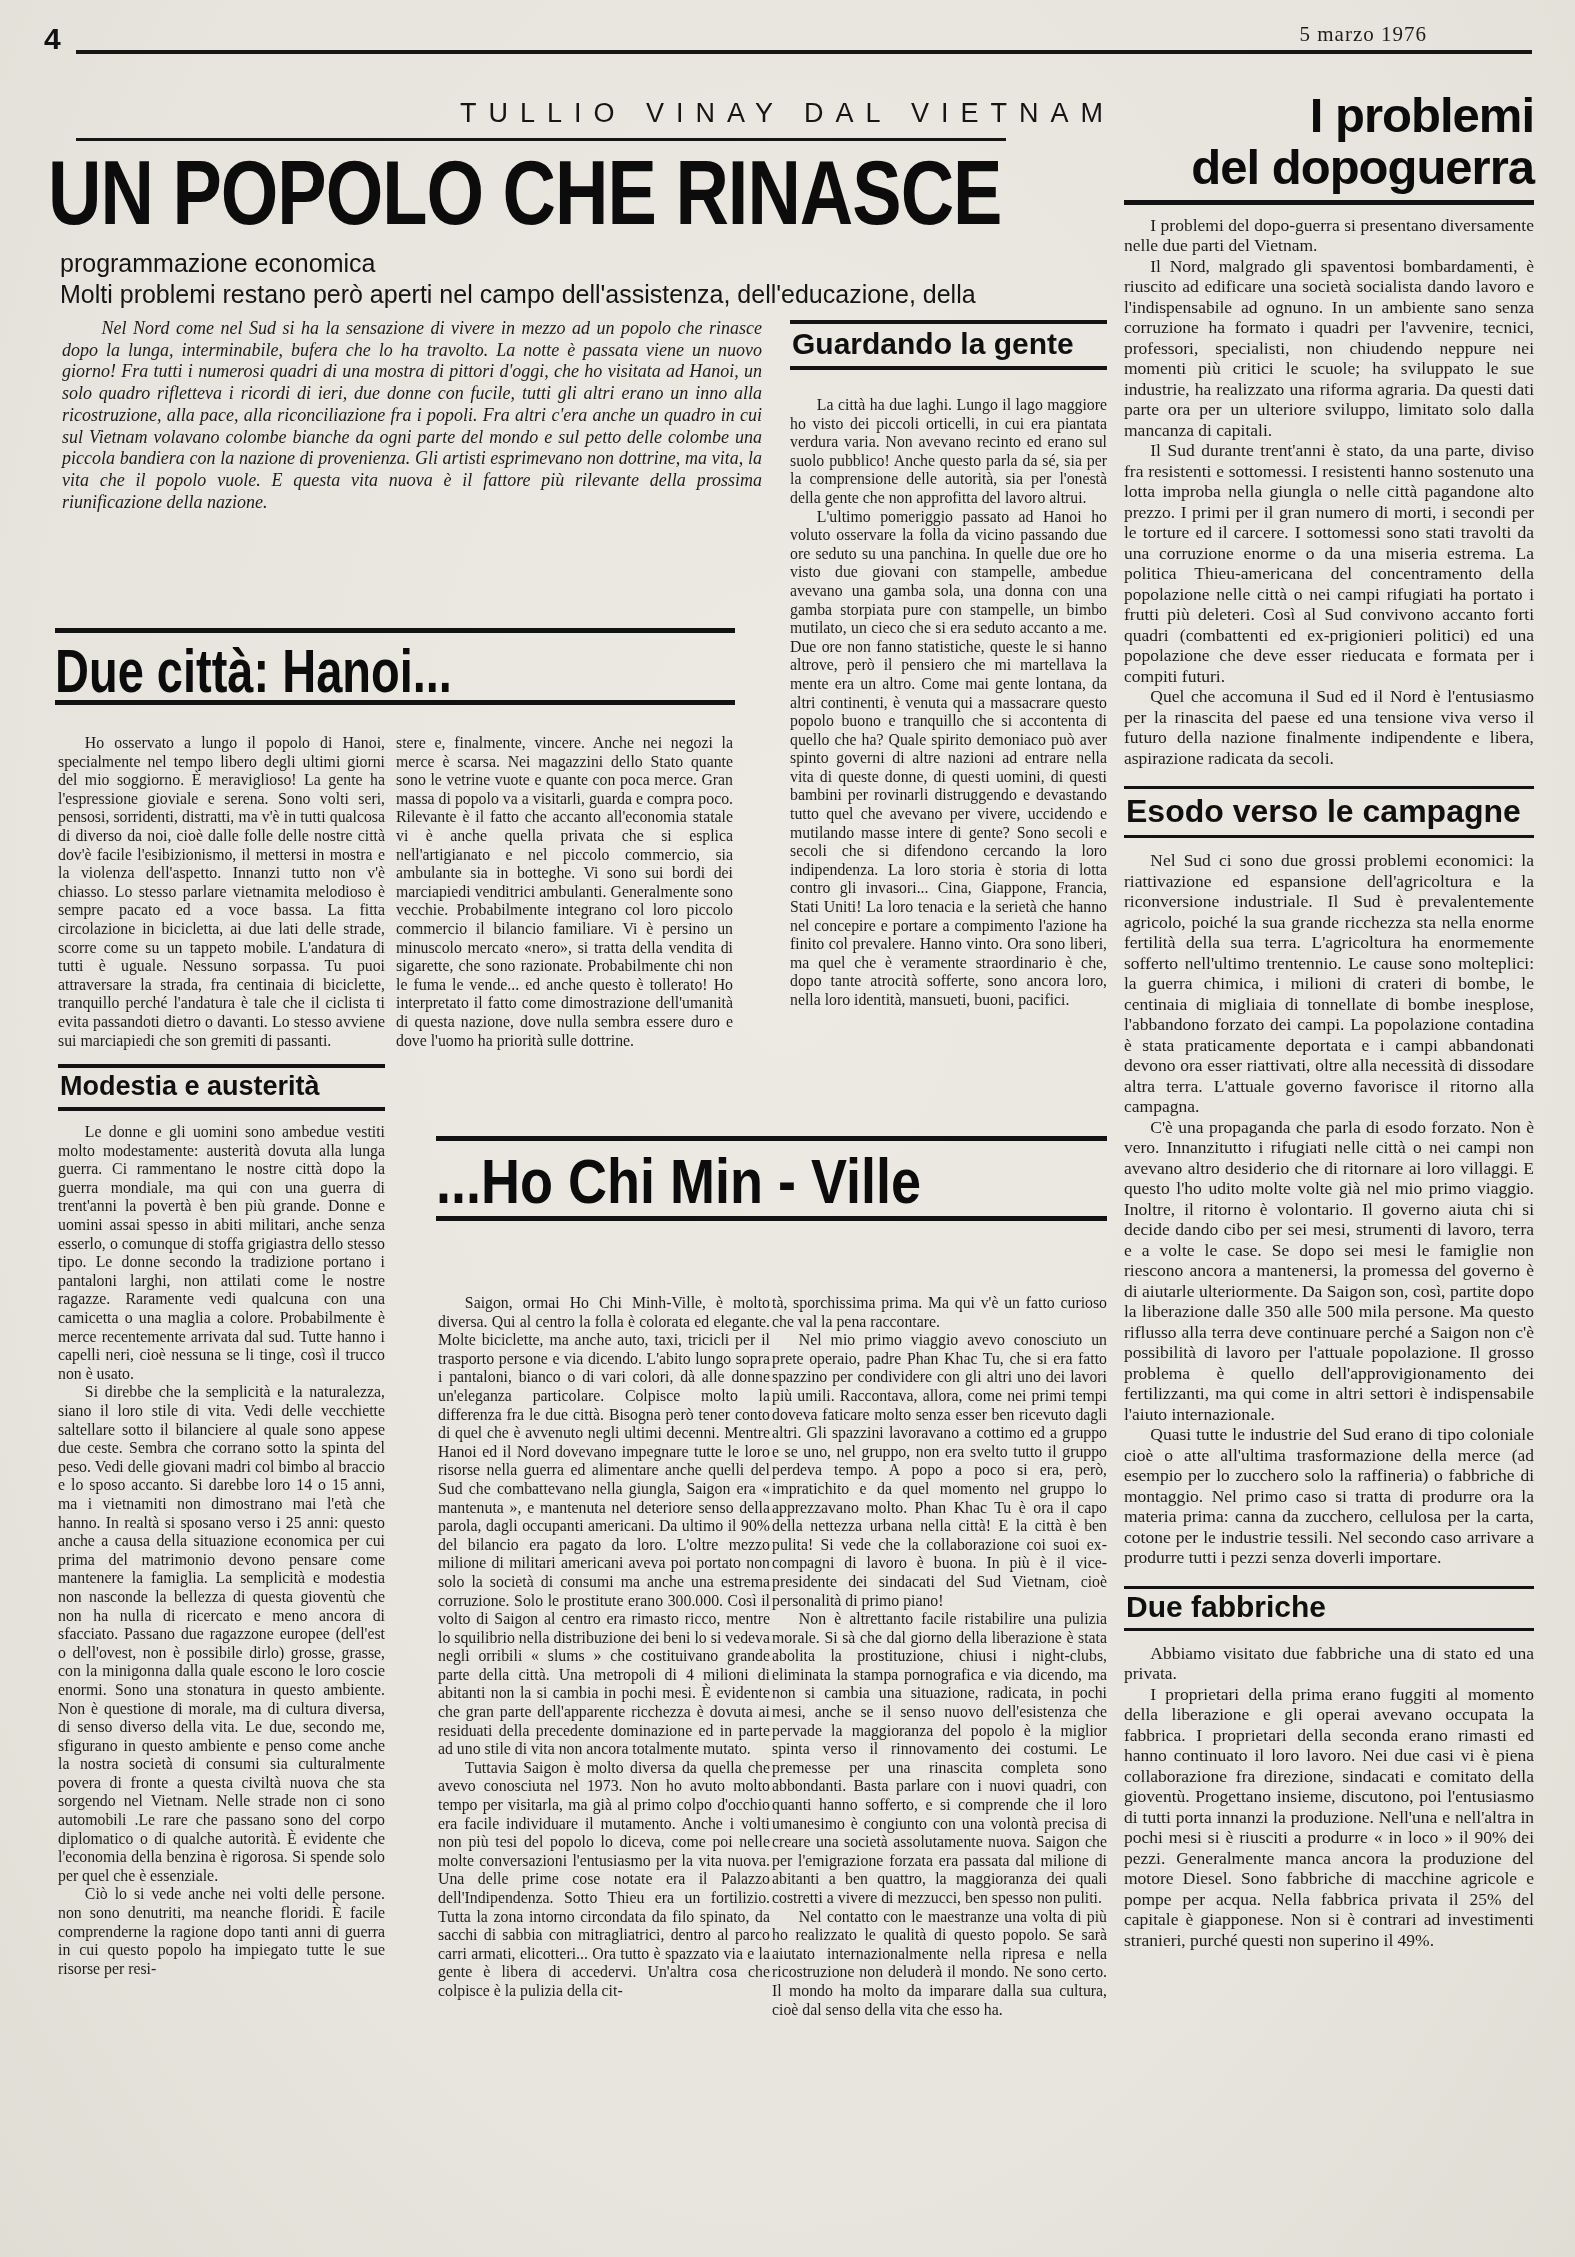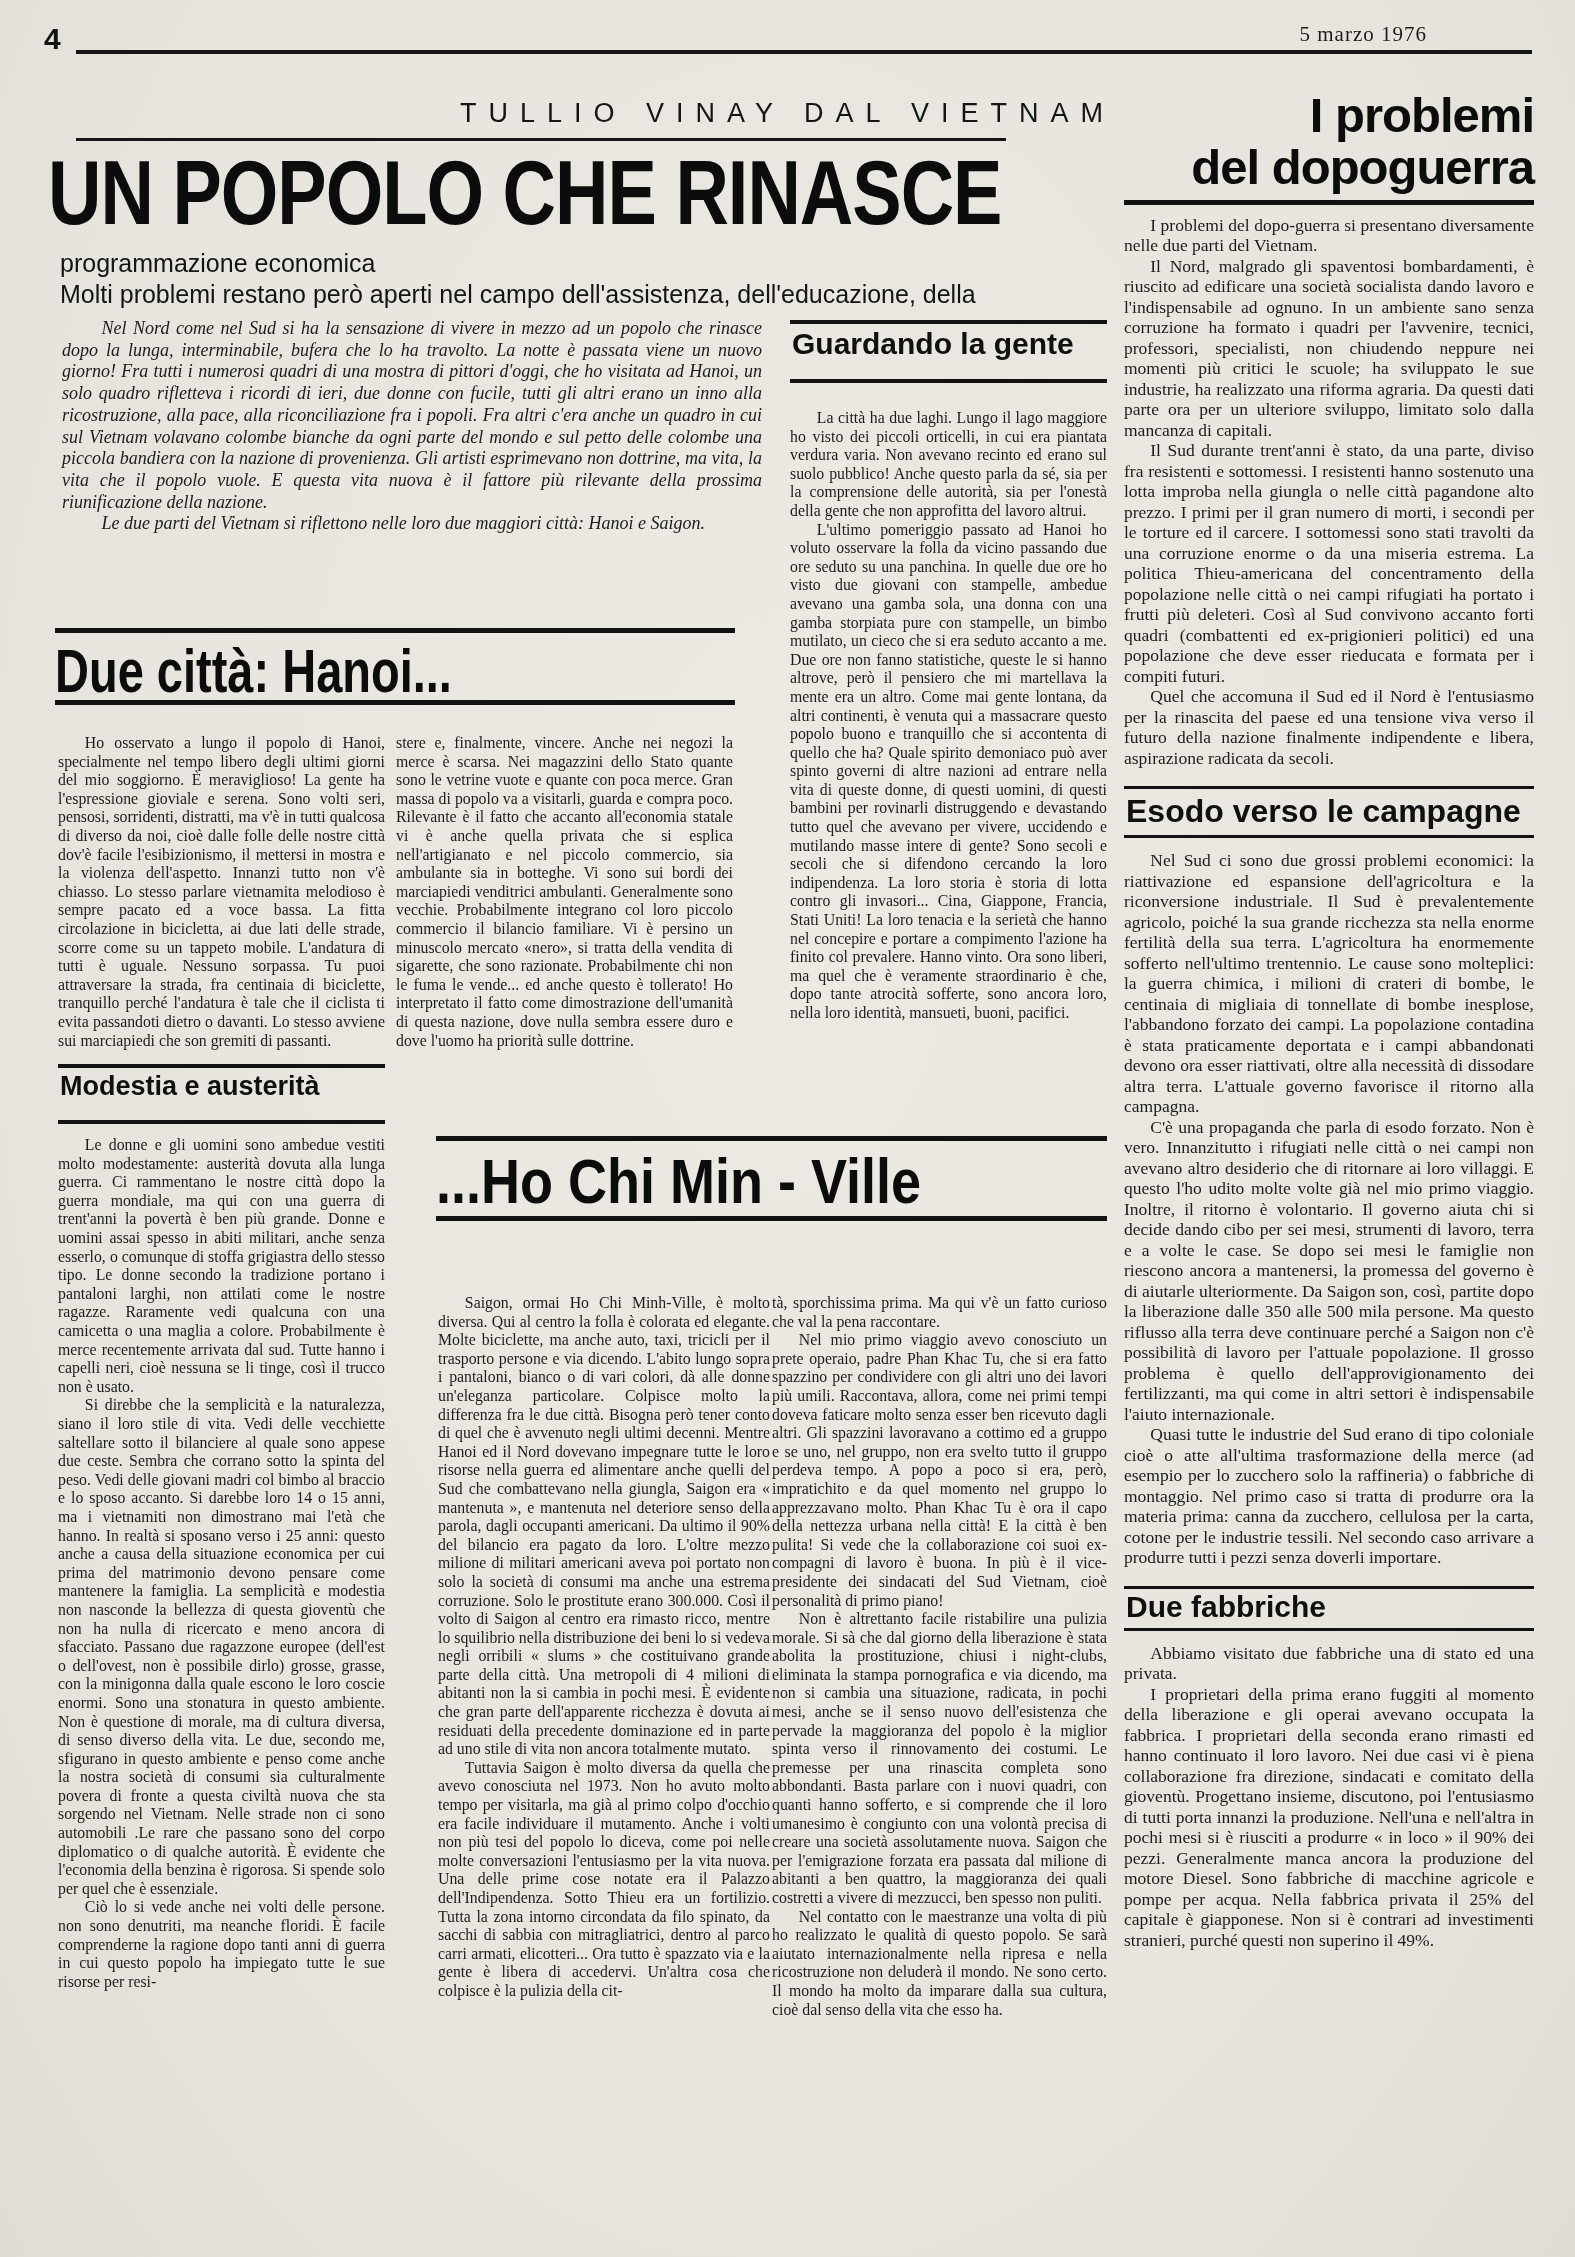--- a/index.html
+++ b/index.html
@@ -31,21 +31,21 @@
   .body-col{position:absolute;font:400 15.8px/18.6px "Liberation Serif", serif;text-align:justify;overflow:hidden;}
   .body-col p{margin:0;text-indent:1.7em;}
   .body-col.continued p:first-child{text-indent:0;}
   .intro{position:absolute;left:62px;top:318px;width:700px;font:italic 400 18px/21.7px "Liberation Serif", serif;text-align:justify;}
   .intro p{margin:0;text-indent:2.2em;}
 
   
   .big-head{position:absolute;border-top:5px solid #121212;border-bottom:5px solid #121212;padding:3px 0 10px;}
   .big-head .t{display:inline-block;font:700 47px/1.15 "Liberation Sans", sans-serif;color:#0c0c0c;transform:scaleY(1.3);transform-origin:left top;white-space:nowrap;}
   .big-head.hcm .t{font-size:54px;transform:scaleY(1.18);}
-  .mid-head{border-top:4px solid #131313;border-bottom:4px solid #131313;padding:5px 2px 20px;font:700 30px/1 "Liberation Sans", sans-serif;color:#101010;}
+  .mid-head{border-top:4px solid #131313;border-bottom:4px solid #131313;padding:5px 2px 7px;font:700 30px/1 "Liberation Sans", sans-serif;color:#101010;}
   .mid-head.inline{margin:14px 0 12px;font-size:27px;}
 
   
   #sidebar{position:absolute;left:1124px;top:90px;width:410px;}
   .sidebar-title{font:700 49px/1.06 "Liberation Sans", sans-serif;letter-spacing:-1px;text-align:right;color:#0c0c0c;}
   .sidebar-title-rule{height:5px;background:#121212;margin-top:6px;}
   .sidebar-body{font:400 17.5px/20.5px "Liberation Serif", serif;text-align:justify;margin-top:10px;}
   .sidebar-body p{margin:0;text-indent:1.5em;}
   .side-head{margin:18px 0 12px;border-top:3px solid #131313;border-bottom:3px solid #131313;padding:6px 2px 8px;font:700 32px/1 "Liberation Sans", sans-serif;color:#101010;}
   .side-head.small{font-size:30px;padding:3px 2px 6px;}
@@ -62,21 +62,20 @@
   <div class="kicker">TULLIO VINAY DAL VIETNAM</div>
   <div class="rule kicker-rule"></div>
   <div class="headline"><span class="t">UN POPOLO CHE RINASCE</span></div>
   <div class="subhead">
     <div>programmazione economica</div>
     <div>Molti problemi restano però aperti nel campo  dell'assistenza, dell'educazione, della</div>
   </div>
 
   <div class="intro">
       <p>Nel Nord come nel Sud si ha la sensazione di vivere in mezzo ad un popolo che rinasce dopo la lunga, interminabile, bufera che lo ha travolto. La notte è passata viene un nuovo giorno! Fra tutti i numerosi quadri di una mostra di pittori d'oggi, che ho visitata ad Hanoi, un solo quadro rifletteva i ricordi di ieri, due donne con fucile, tutti gli altri erano un inno alla ricostruzione, alla pace, alla riconciliazione fra i popoli. Fra altri c'era anche un quadro in cui sul Vietnam volavano colombe bianche da ogni parte del mondo e sul petto delle colombe una piccola bandiera con la nazione di provenienza. Gli artisti esprimevano non dottrine, ma vita, la vita che il popolo vuole. E questa vita nuova è il fattore più rilevante della prossima riunificazione della nazione.</p>
-      <p>Le due parti del Vietnam si riflettono nelle loro due maggiori città: Hanoi e Saigon.</p>
     </div>
 
   <div class="body-col" style="left:790px;top:320px;width:317px;max-height:845px;">
     <div class="mid-head" style="margin-bottom:26px;">Guardando la gente</div>
     <div>
         <p>La città ha due laghi. Lungo il lago maggiore ho visto dei piccoli orticelli, in cui era piantata verdura varia. Non avevano recinto ed erano sul suolo pubblico! Anche questo parla da sé, sia per la comprensione delle autorità, sia per l'onestà della gente che non approfitta del lavoro altrui.</p>
         <p>L'ultimo pomeriggio passato ad Hanoi ho voluto osservare la folla da vicino passando due ore seduto su una panchina. In quelle due ore ho visto due giovani con stampelle, ambedue avevano una gamba sola, una donna con una gamba storpiata pure con stampelle, un bimbo mutilato, un cieco che si era seduto accanto a me. Due ore non fanno statistiche, queste le si hanno altrove, però il pensiero che mi martellava la mente era un altro. Come mai gente lontana, da altri continenti, è venuta qui a massacrare questo popolo buono e tranquillo che si accontenta di quello che ha? Quale spirito demoniaco può aver spinto governi di altre nazioni ad entrare nella vita di queste donne, di questi uomini, di questi bambini per rovinarli distruggendo e devastando tutto quel che avevano per vivere, uccidendo e mutilando masse intere di gente? Sono secoli e secoli che si difendono cercando la loro indipendenza. La loro storia è storia di lotta contro gli invasori... Cina, Giappone, Francia, Stati Uniti! La loro tenacia e la serietà che hanno nel concepire e portare a compimento l'azione ha finito col prevalere. Hanno vinto. Ora sono liberi, ma quel che è veramente straordinario è che, dopo tante atrocità sofferte, sono ancora loro, nella loro identità, mansueti, buoni, pacifici.</p>
       </div>
   </div>
 

